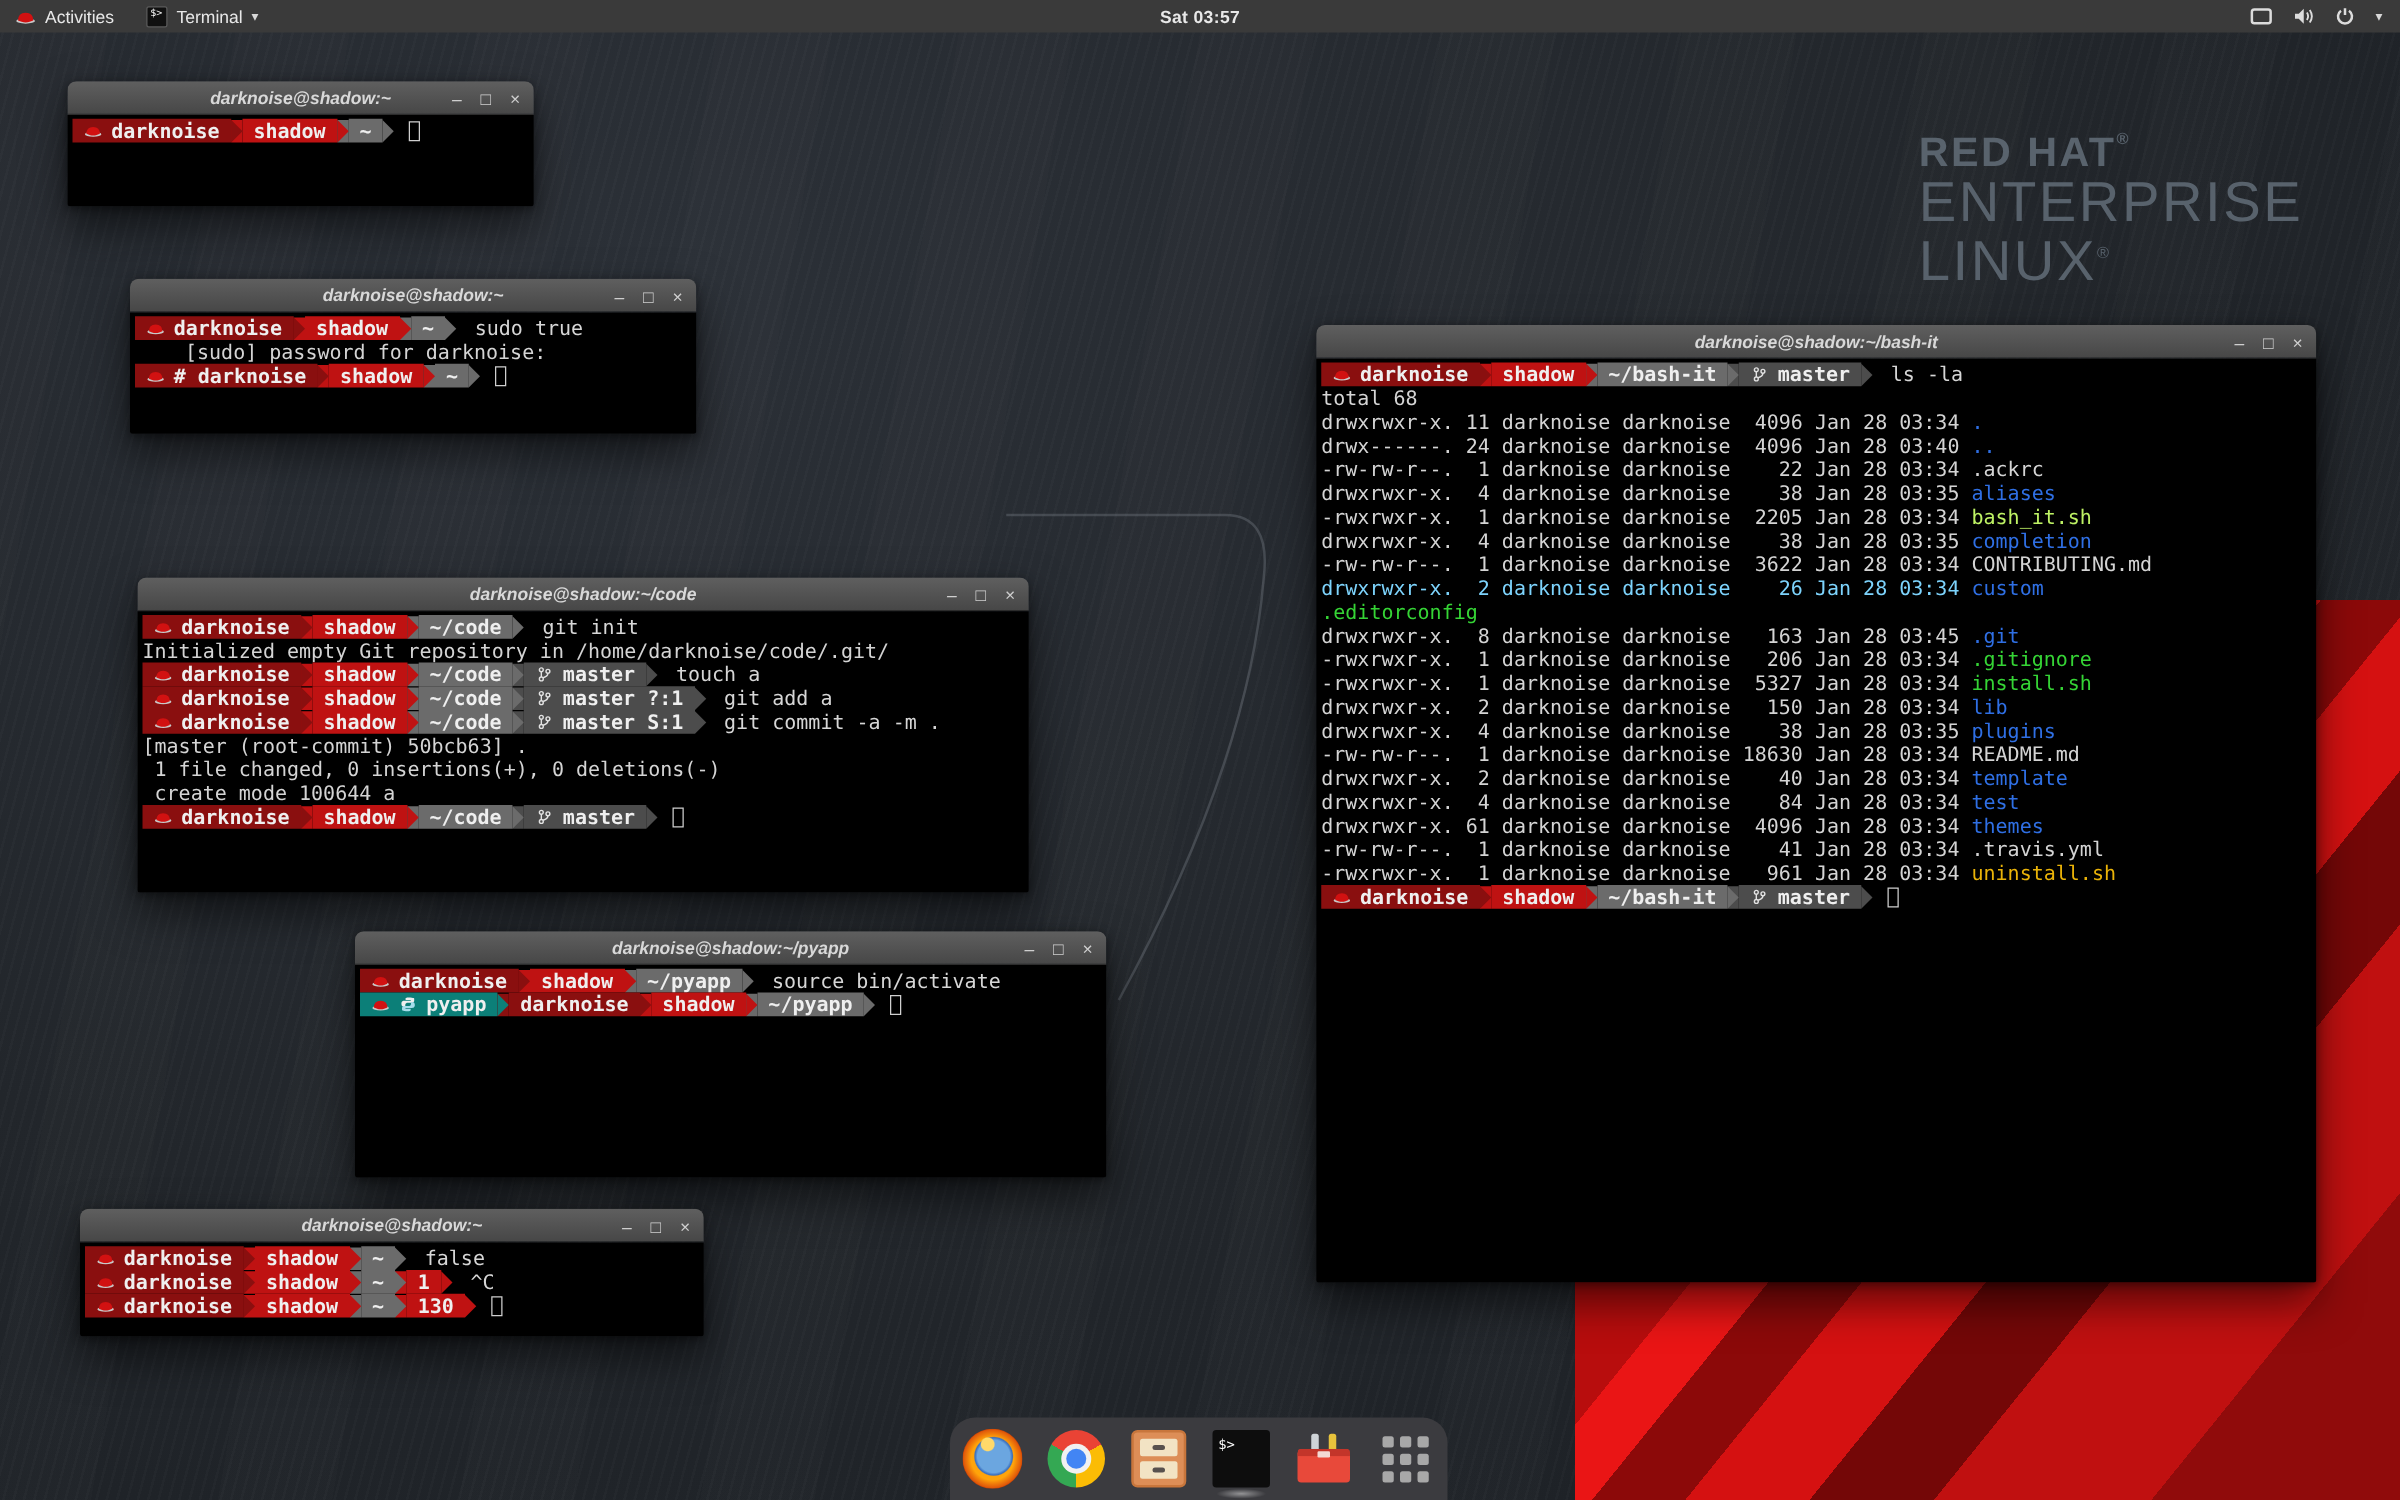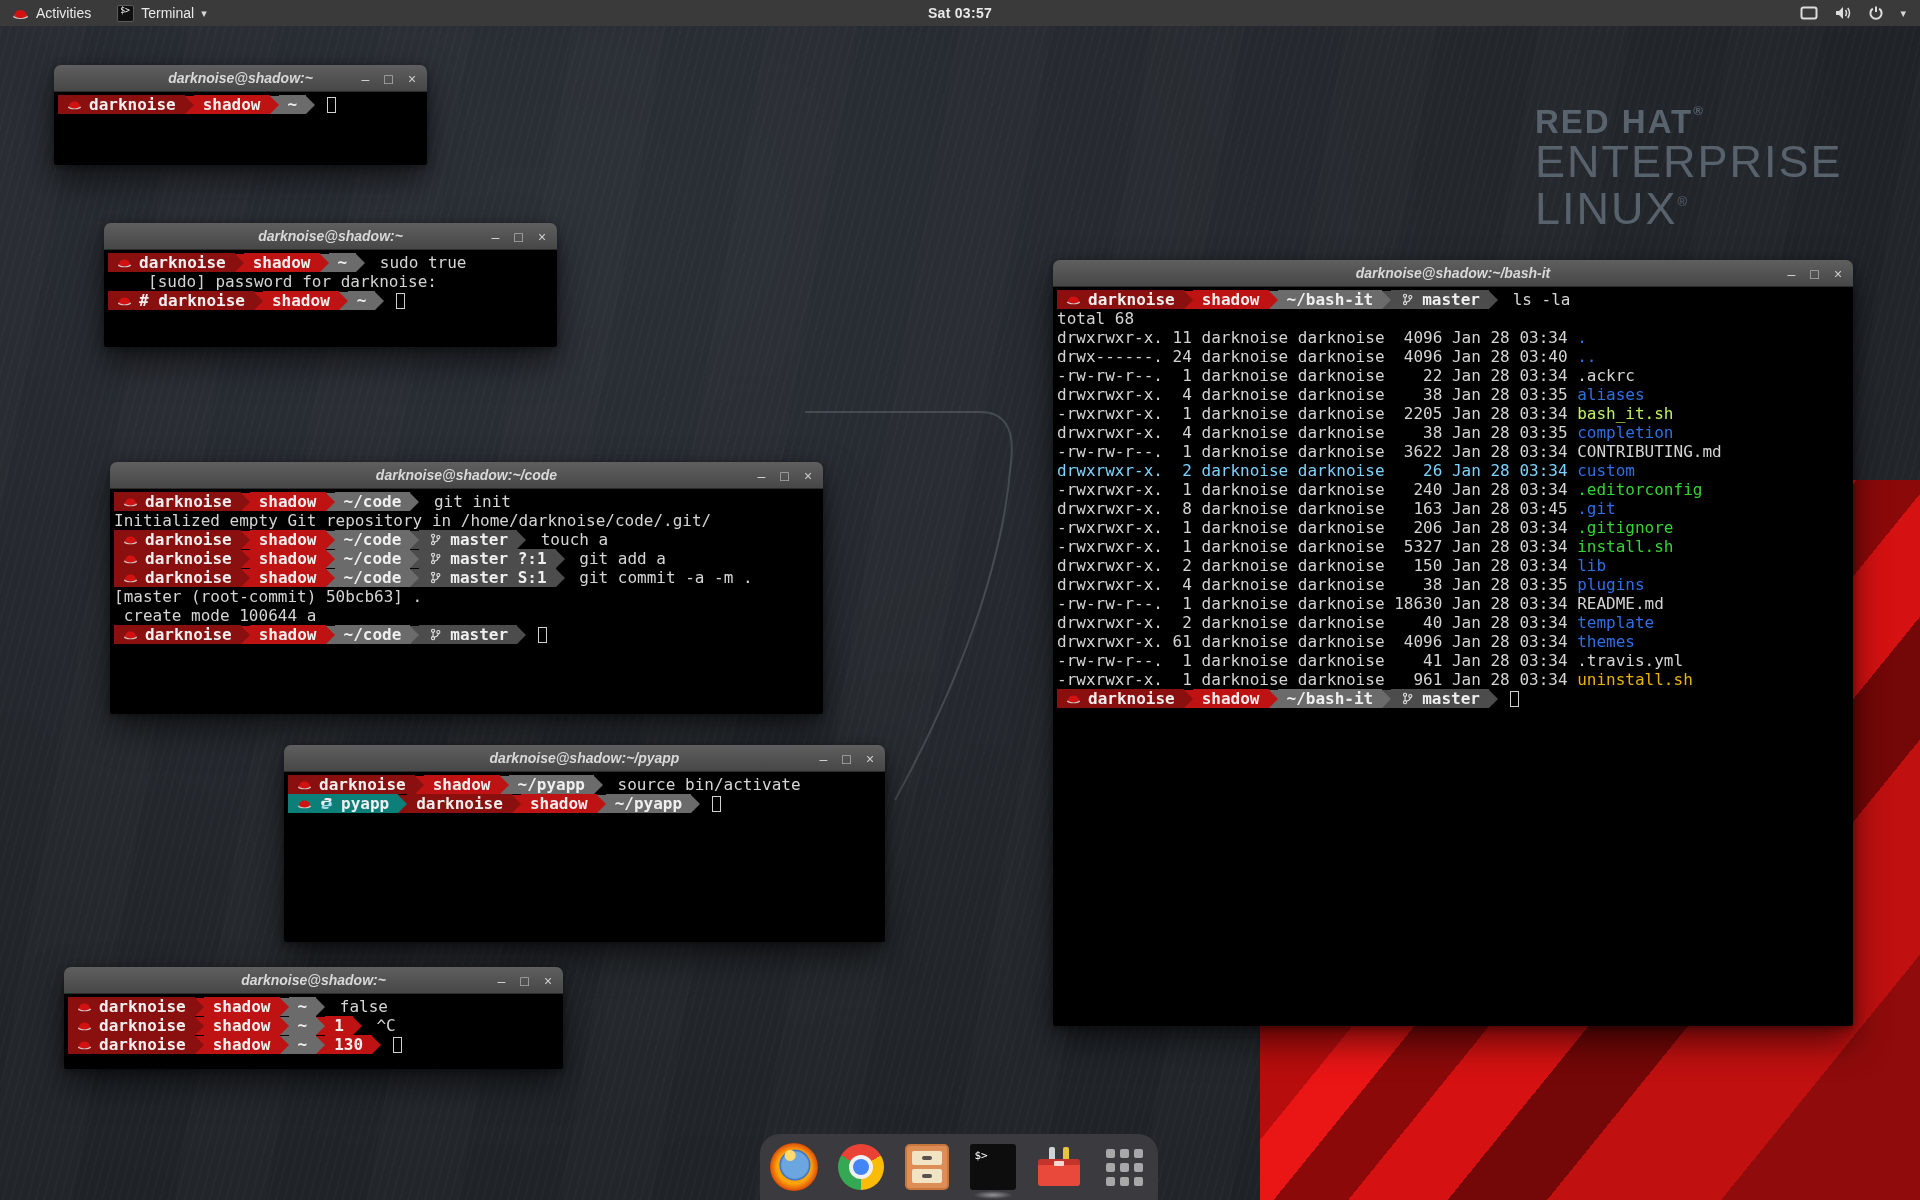--- a/index.html
+++ b/index.html
@@ -245,20 +245,21 @@
             <use href="#rh-icon"></use>
           </svg><span>darknoise</span></span><span class="arrow" style="border-left-color: rgb(138, 15, 15); background: rgb(191, 18, 18);"></span><span class="seg" style="background: rgb(191, 18, 18);"><span>shadow</span></span><span class="arrow" style="border-left-color: rgb(191, 18, 18); background: rgb(107, 107, 107);"></span><span class="seg" style="background: rgb(107, 107, 107);"><span>~/code</span></span><span class="arrow" style="border-left-color: rgb(107, 107, 107); background: rgb(76, 76, 76);"></span><span class="seg" style="background: rgb(76, 76, 76);"><svg class="pl-ic">
             <use href="#branch-icon"></use>
           </svg><span>master ?:1</span></span><span class="arrow" style="border-left-color: rgb(76, 76, 76); background: transparent;"></span><span class="cmd"> git add a</span></div>
       <div class="tline"><span class="seg" style="background: rgb(138, 15, 15);"><svg class="pl-ic">
             <use href="#rh-icon"></use>
           </svg><span>darknoise</span></span><span class="arrow" style="border-left-color: rgb(138, 15, 15); background: rgb(191, 18, 18);"></span><span class="seg" style="background: rgb(191, 18, 18);"><span>shadow</span></span><span class="arrow" style="border-left-color: rgb(191, 18, 18); background: rgb(107, 107, 107);"></span><span class="seg" style="background: rgb(107, 107, 107);"><span>~/code</span></span><span class="arrow" style="border-left-color: rgb(107, 107, 107); background: rgb(76, 76, 76);"></span><span class="seg" style="background: rgb(76, 76, 76);"><svg class="pl-ic">
             <use href="#branch-icon"></use>
           </svg><span>master S:1</span></span><span class="arrow" style="border-left-color: rgb(76, 76, 76); background: transparent;"></span><span class="cmd"> git commit -a -m .</span></div>
       <div class="tline"><span style="color: rgb(212, 212, 212);">[master (root-commit) 50bcb63] .</span></div>
+      <div class="tline"><span style="color: rgb(212, 212, 212);"> 1 file changed, 0 insertions(+), 0 deletions(-)</span></div>
       <div class="tline"><span style="color: rgb(212, 212, 212);"> create mode 100644 a</span></div>
       <div class="tline"><span class="seg" style="background: rgb(138, 15, 15);"><svg class="pl-ic">
             <use href="#rh-icon"></use>
           </svg><span>darknoise</span></span><span class="arrow" style="border-left-color: rgb(138, 15, 15); background: rgb(191, 18, 18);"></span><span class="seg" style="background: rgb(191, 18, 18);"><span>shadow</span></span><span class="arrow" style="border-left-color: rgb(191, 18, 18); background: rgb(107, 107, 107);"></span><span class="seg" style="background: rgb(107, 107, 107);"><span>~/code</span></span><span class="arrow" style="border-left-color: rgb(107, 107, 107); background: rgb(76, 76, 76);"></span><span class="seg" style="background: rgb(76, 76, 76);"><svg class="pl-ic">
             <use href="#branch-icon"></use>
           </svg><span>master</span></span><span class="arrow" style="border-left-color: rgb(76, 76, 76); background: transparent;"></span><span class="cursor"></span></div>
     </div>
 </div>
 
 <div class="win w4">
@@ -321,28 +322,29 @@
           </svg><span>master</span></span><span class="arrow" style="border-left-color: rgb(76, 76, 76); background: transparent;"></span><span class="cmd"> ls -la</span></div>
       <div class="tline"><span style="color: rgb(212, 212, 212);">total 68</span></div>
       <div class="tline"><span style="color: rgb(212, 212, 212);">drwxrwxr-x. 11 darknoise darknoise  4096 Jan 28 03:34 </span><span style="color: rgb(47, 111, 228);">.</span></div>
       <div class="tline"><span style="color: rgb(212, 212, 212);">drwx------. 24 darknoise darknoise  4096 Jan 28 03:40 </span><span style="color: rgb(47, 111, 228);">..</span></div>
       <div class="tline"><span style="color: rgb(212, 212, 212);">-rw-rw-r--.  1 darknoise darknoise    22 Jan 28 03:34 </span><span style="color: rgb(212, 212, 212);">.ackrc</span></div>
       <div class="tline"><span style="color: rgb(212, 212, 212);">drwxrwxr-x.  4 darknoise darknoise    38 Jan 28 03:35 </span><span style="color: rgb(47, 111, 228);">aliases</span></div>
       <div class="tline"><span style="color: rgb(212, 212, 212);">-rwxrwxr-x.  1 darknoise darknoise  2205 Jan 28 03:34 </span><span style="color: #bef264;">bash_it.sh</span></div>
       <div class="tline"><span style="color: rgb(212, 212, 212);">drwxrwxr-x.  4 darknoise darknoise    38 Jan 28 03:35 </span><span style="color: rgb(47, 111, 228);">completion</span></div>
       <div class="tline"><span style="color: rgb(212, 212, 212);">-rw-rw-r--.  1 darknoise darknoise  3622 Jan 28 03:34 </span><span style="color: rgb(212, 212, 212);">CONTRIBUTING.md</span></div>
       <div class="tline"><span style="color: #7dd3fc;">drwxrwxr-x.  2 darknoise darknoise    26 Jan 28 03:34 </span><span style="color: rgb(47, 111, 228);">custom</span></div>
-      <div class="tline"><span style="color: rgb(212, 212, 212);">-rwxrwxr-x.  1 darknoise darknoise   240 Jan 28 03:34 </span><span style="color: rgb(53, 212, 53);">.editorconfig</span></div>
+      <div class="tline"><span style="color: rgb(53, 212, 53);">.editorconfig</span></div>
       <div class="tline"><span style="color: rgb(212, 212, 212);">drwxrwxr-x.  8 darknoise darknoise   163 Jan 28 03:45 </span><span style="color: rgb(47, 111, 228);">.git</span></div>
       <div class="tline"><span style="color: rgb(212, 212, 212);">-rwxrwxr-x.  1 darknoise darknoise   206 Jan 28 03:34 </span><span style="color: rgb(53, 212, 53);">.gitignore</span></div>
       <div class="tline"><span style="color: rgb(212, 212, 212);">-rwxrwxr-x.  1 darknoise darknoise  5327 Jan 28 03:34 </span><span style="color: rgb(53, 212, 53);">install.sh</span></div>
       <div class="tline"><span style="color: rgb(212, 212, 212);">drwxrwxr-x.  2 darknoise darknoise   150 Jan 28 03:34 </span><span style="color: rgb(47, 111, 228);">lib</span></div>
       <div class="tline"><span style="color: rgb(212, 212, 212);">drwxrwxr-x.  4 darknoise darknoise    38 Jan 28 03:35 </span><span style="color: rgb(47, 111, 228);">plugins</span></div>
       <div class="tline"><span style="color: rgb(212, 212, 212);">-rw-rw-r--.  1 darknoise darknoise 18630 Jan 28 03:34 </span><span style="color: rgb(212, 212, 212);">README.md</span></div>
       <div class="tline"><span style="color: rgb(212, 212, 212);">drwxrwxr-x.  2 darknoise darknoise    40 Jan 28 03:34 </span><span style="color: rgb(47, 111, 228);">template</span></div>
+      <div class="tline"><span style="color: rgb(212, 212, 212);">drwxrwxr-x.  4 darknoise darknoise    84 Jan 28 03:34 </span><span style="color: rgb(47, 111, 228);">test</span></div>
       <div class="tline"><span style="color: rgb(212, 212, 212);">drwxrwxr-x. 61 darknoise darknoise  4096 Jan 28 03:34 </span><span style="color: rgb(47, 111, 228);">themes</span></div>
       <div class="tline"><span style="color: rgb(212, 212, 212);">-rw-rw-r--.  1 darknoise darknoise    41 Jan 28 03:34 </span><span style="color: rgb(212, 212, 212);">.travis.yml</span></div>
       <div class="tline"><span style="color: rgb(212, 212, 212);">-rwxrwxr-x.  1 darknoise darknoise   961 Jan 28 03:34 </span><span style="color: #eab308;">uninstall.sh</span></div>
       <div class="tline"><span class="seg" style="background: rgb(138, 15, 15);"><svg class="pl-ic">
             <use href="#rh-icon"></use>
           </svg><span>darknoise</span></span><span class="arrow" style="border-left-color: rgb(138, 15, 15); background: rgb(191, 18, 18);"></span><span class="seg" style="background: rgb(191, 18, 18);"><span>shadow</span></span><span class="arrow" style="border-left-color: rgb(191, 18, 18); background: rgb(107, 107, 107);"></span><span class="seg" style="background: rgb(107, 107, 107);"><span>~/bash-it</span></span><span class="arrow" style="border-left-color: rgb(107, 107, 107); background: rgb(76, 76, 76);"></span><span class="seg" style="background: rgb(76, 76, 76);"><svg class="pl-ic">
             <use href="#branch-icon"></use>
           </svg><span>master</span></span><span class="arrow" style="border-left-color: rgb(76, 76, 76); background: transparent;"></span><span class="cursor"></span></div>
     </div>
 </div>

